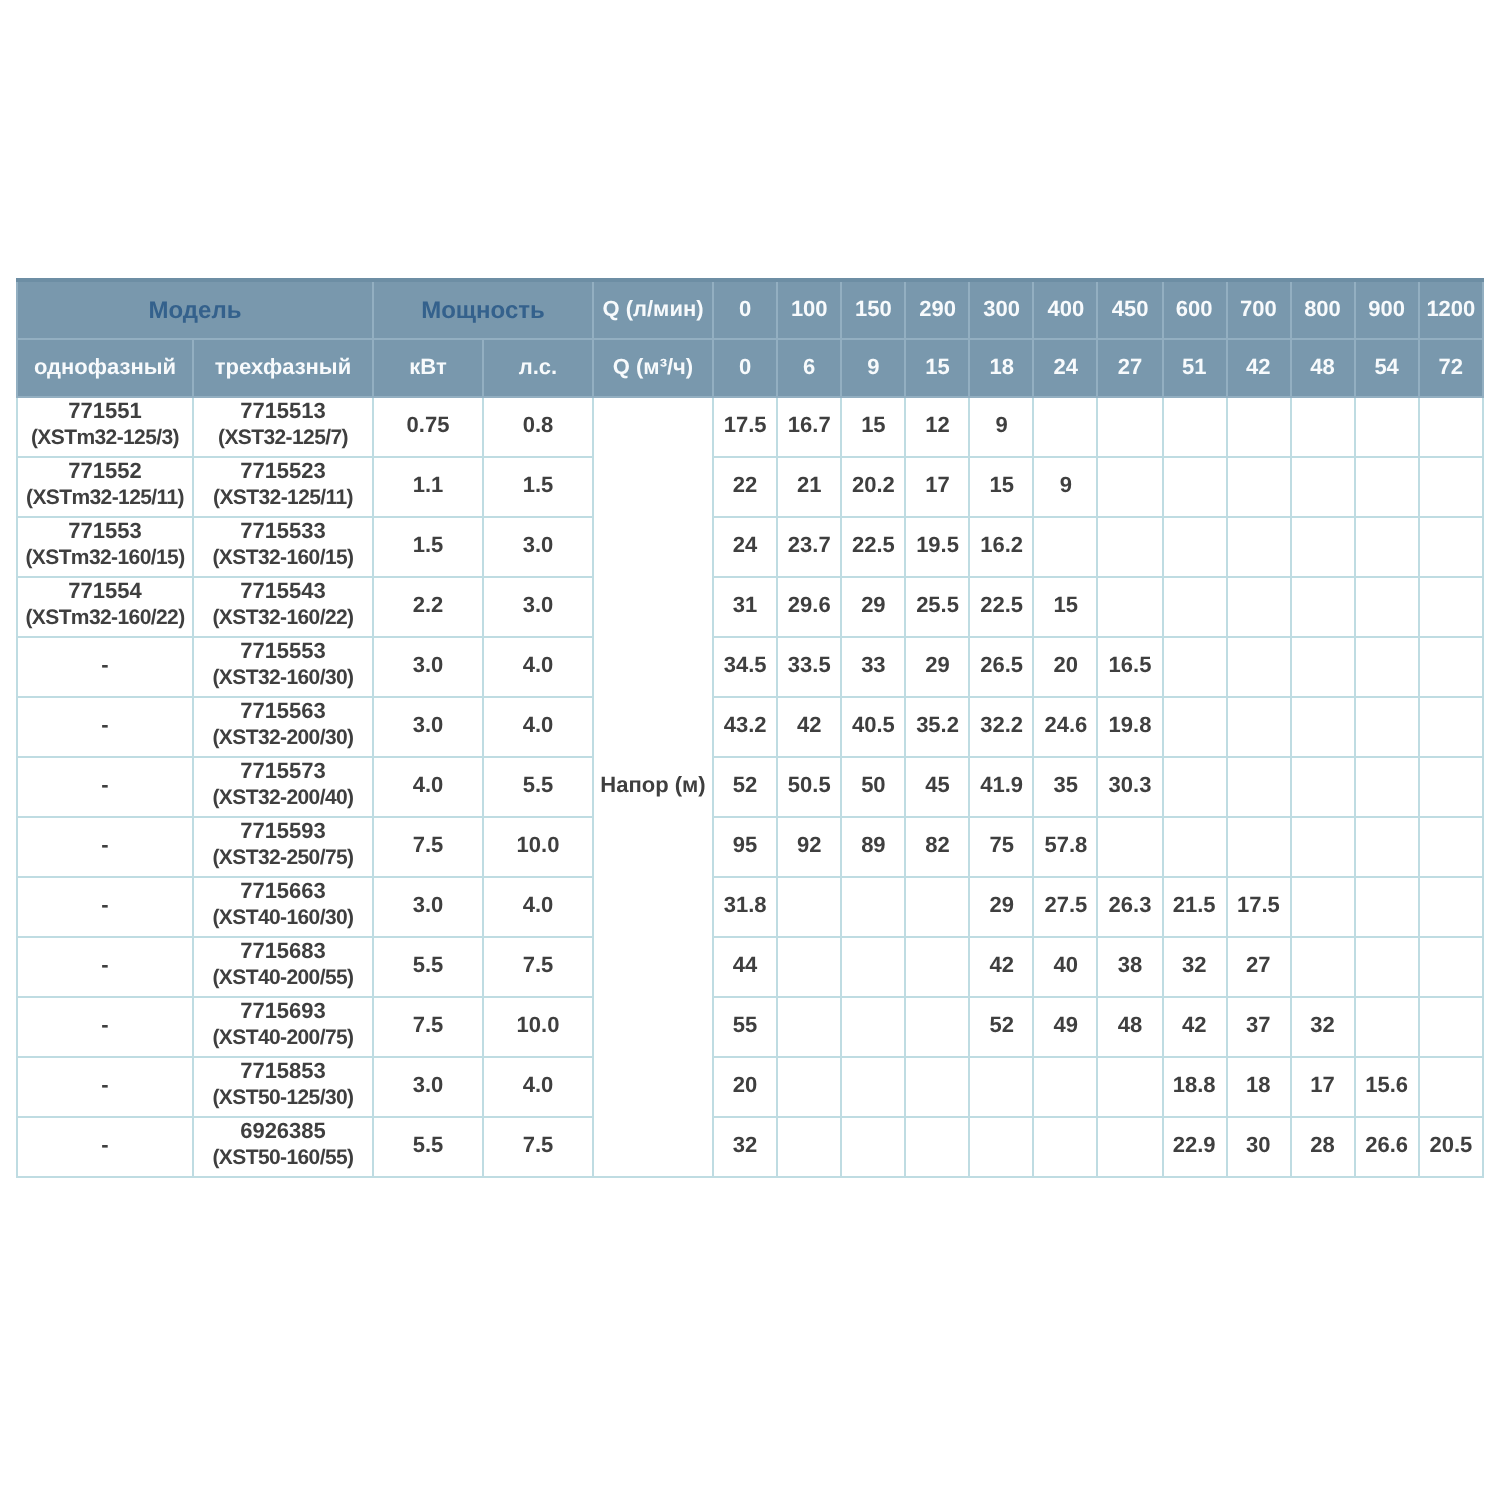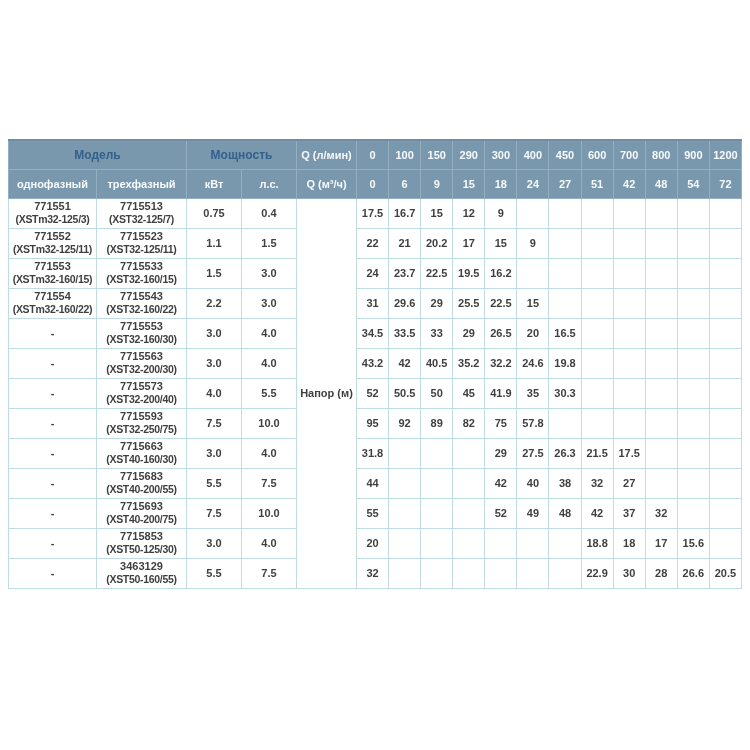--- a/index.html
+++ b/index.html
@@ -132,21 +132,21 @@
         <tr>
           <td class="model">
             <div class="code">771551</div>
             <div class="sub">(XSTm32-125/3)</div>
           </td>
           <td class="model">
             <div class="code">7715513</div>
             <div class="sub">(XST32-125/7)</div>
           </td>
           <td>0.75</td>
-          <td>0.4</td>
+          <td>0.8</td>
           <td class="head-merged" rowspan="13">Напор (м)</td>
           <td>17.5</td>
           <td>16.7</td>
           <td>15</td>
           <td>12</td>
           <td>9</td>
           <td></td>
           <td></td>
           <td></td>
           <td></td>
@@ -408,21 +408,21 @@
           <td>18</td>
           <td>17</td>
           <td>15.6</td>
           <td></td>
         </tr>
         <tr>
           <td class="model">
             <div class="code">-</div>
           </td>
           <td class="model">
-            <div class="code">3463129</div>
+            <div class="code">6926385</div>
             <div class="sub">(XST50-160/55)</div>
           </td>
           <td>5.5</td>
           <td>7.5</td>
           <td>32</td>
           <td></td>
           <td></td>
           <td></td>
           <td></td>
           <td></td>

